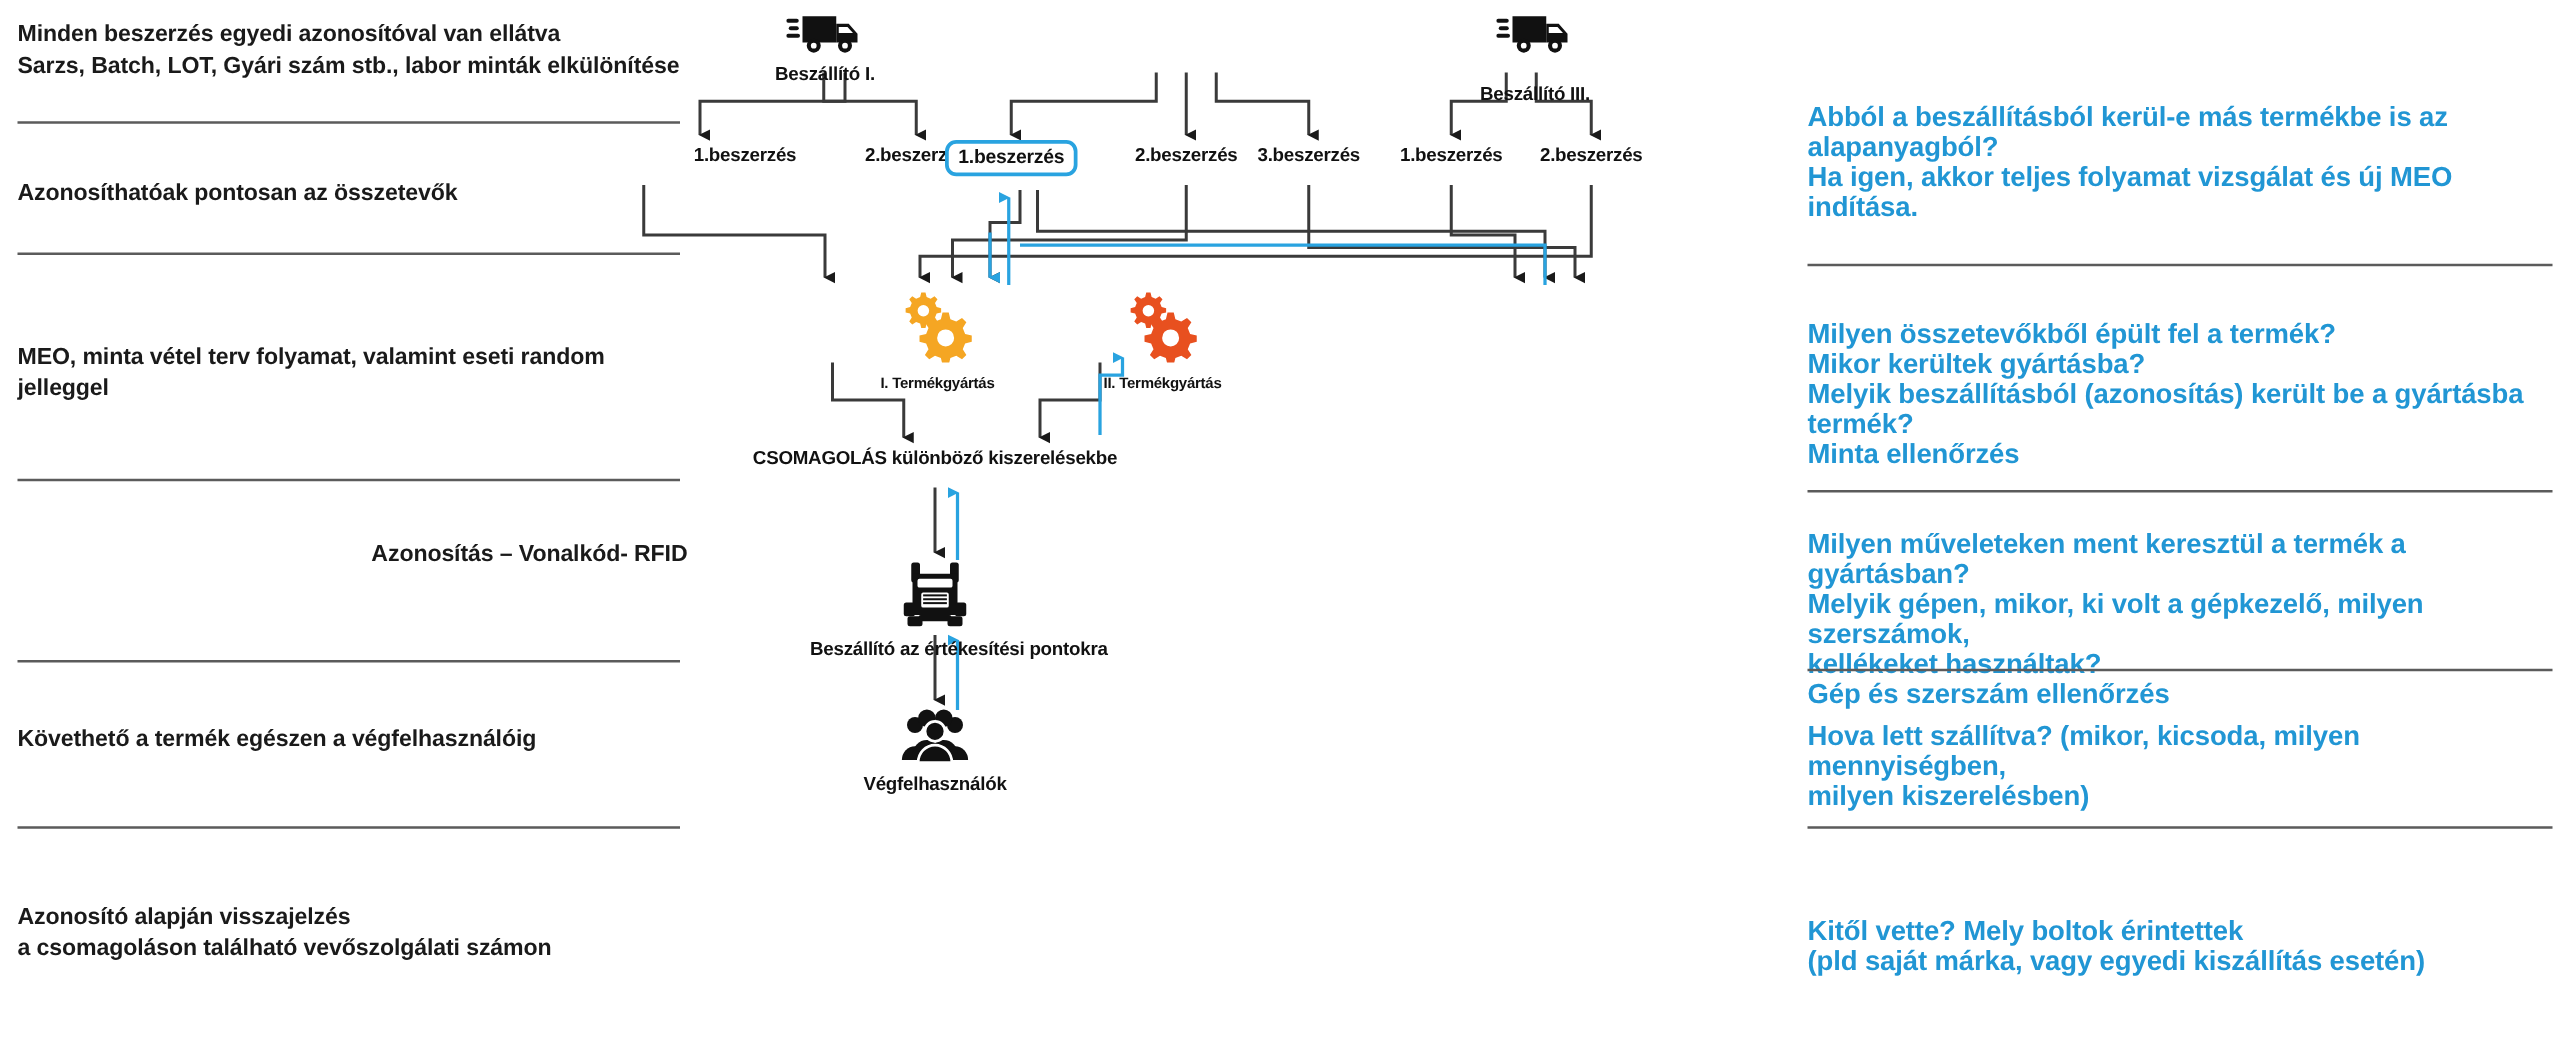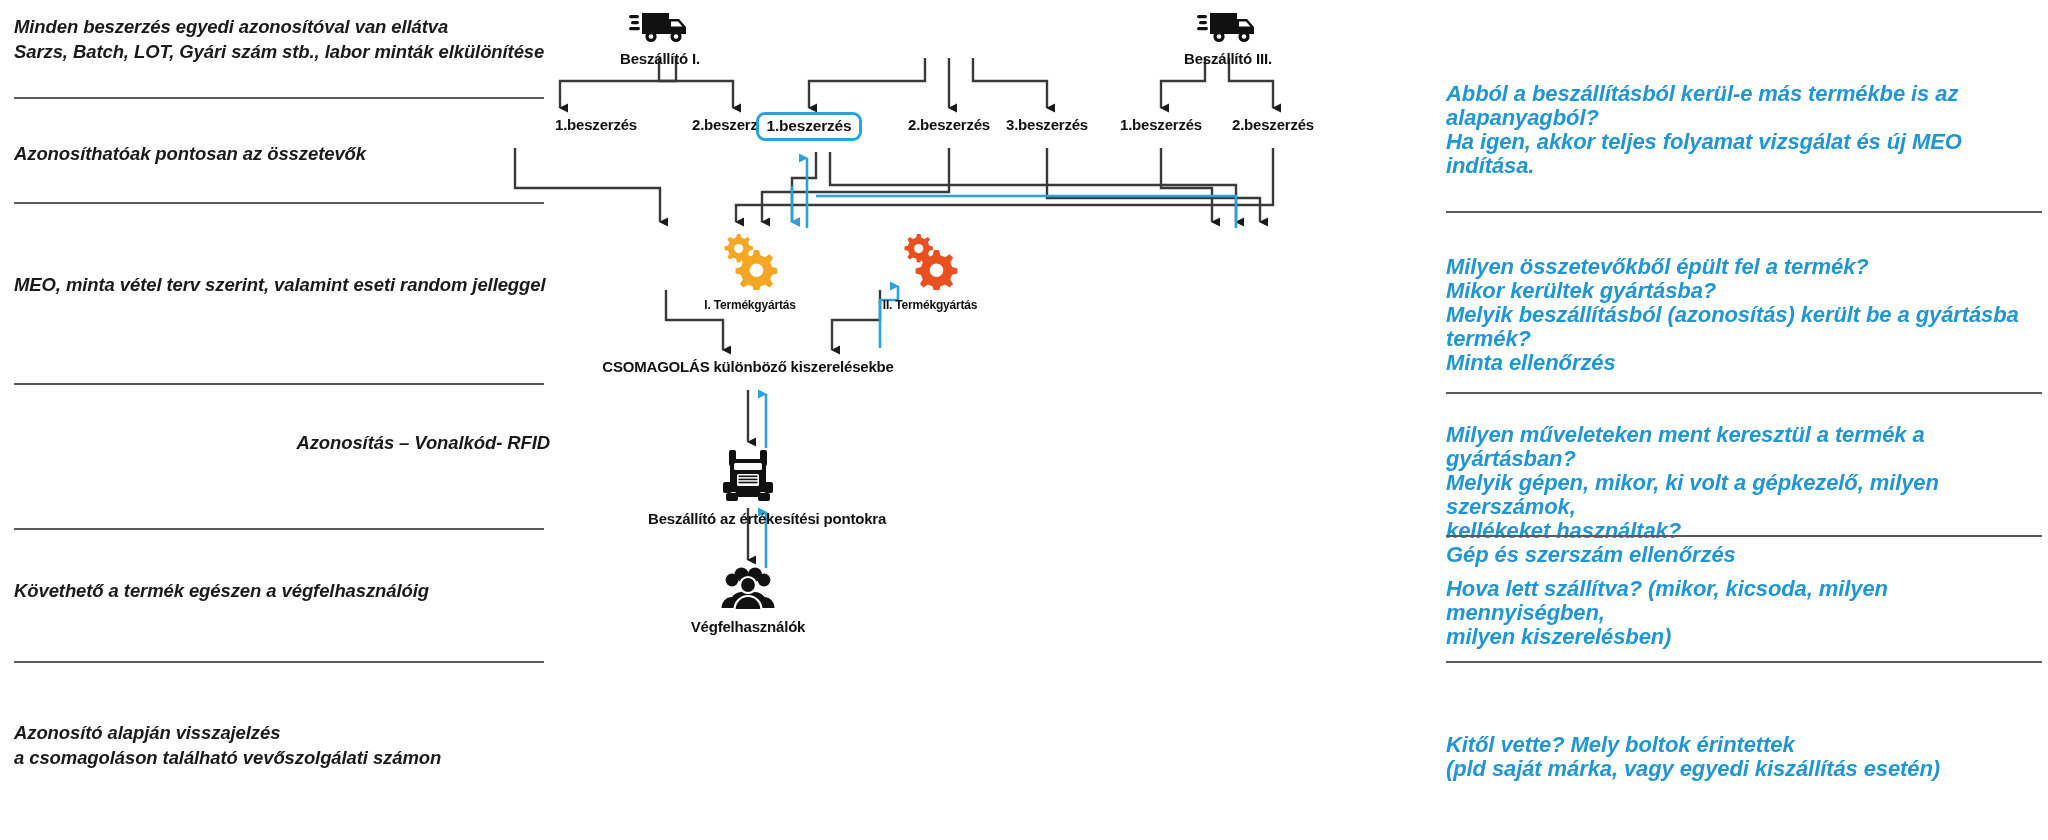--- a/index.html
+++ b/index.html
@@ -12,21 +12,21 @@
     overflow: hidden;
     position: relative;
   }
   #root { position: relative; width: 2048px; height: 840px; }
 
   
   .col { position: absolute; top: 0; height: 840px; }
   .col-left  { left: 0;    width: 560px; }
   .col-right { left: 1440px; width: 608px; }
 
-  .block { position: absolute; box-sizing: border-box; font-style: italic; }
+  .block { position: absolute; box-sizing: border-box; }
   .block .txt {
     font-size: 18.5px;
     font-weight: bold;
     line-height: 25px;
     letter-spacing: -0.1px;
     white-space: pre-line;
   }
   .col-left .txt  { color: #1a1a1a; }
   .col-right .txt { color: #2196d4; font-size: 22px; line-height: 24px; }
 
@@ -76,21 +76,21 @@
 Sarzs, Batch, LOT, Gyári szám stb., labor minták elkülönítése</div>
     </div>
     <div class="rule" style="top:97px;"></div>
 
     <div class="block" style="left:14px; top:141px; width:536px;">
       <div class="txt">Azonosíthatóak pontosan az összetevők</div>
     </div>
     <div class="rule" style="top:202px;"></div>
 
     <div class="block" style="left:14px; top:272px; width:544px;">
-      <div class="txt">MEO, minta vétel terv szerint, valamint eseti random jelleggel</div>
+      <div class="txt">MEO, minta vétel terv folyamat, valamint eseti random jelleggel</div>
     </div>
     <div class="rule" style="top:383px;"></div>
 
     <div class="block" style="left:14px; top:430px; width:536px;text-align:right;">
       <div class="txt">Azonosítás – Vonalkód- RFID</div>
     </div>
     <div class="rule" style="top:528px;"></div>
 
     <div class="block" style="left:14px; top:578px; width:536px;">
       <div class="txt">Követhető a termék egészen a végfelhasználóig</div>
@@ -232,21 +232,21 @@
             <path d="M13,7 H40 V28 H13 Z"></path>
             <path d="M40,13 H50 L57,21 V28 H40 Z"></path>
             <path d="M42,15.5 H49 L53.4,20.4 H42 Z" fill="#ffffff"></path>
             <circle cx="22" cy="30.5" r="5.6"></circle>
             <circle cx="22" cy="30.5" r="2.3" fill="#ffffff"></circle>
             <circle cx="47" cy="30.5" r="5.6"></circle>
             <circle cx="47" cy="30.5" r="2.3" fill="#ffffff"></circle>
           </g>
         </svg>
       </span>
-      <div class="node-label" style="margin-top:2px;">Beszállító III.</div>
+      <div class="node-label" style="margin-top:18px;">Beszállító III.</div>
     </div>
 
     <div class="node" style="left:-44px; top:116px; width:160px;">
       <div class="node-label">1.beszerzés</div>
     </div>
     <div class="node" style="left:93px; top:116px; width:160px;">
       <div class="node-label">2.beszerzés</div>
     </div>
 
     <div class="node" style="left:169px; top:112px; width:160px;">

